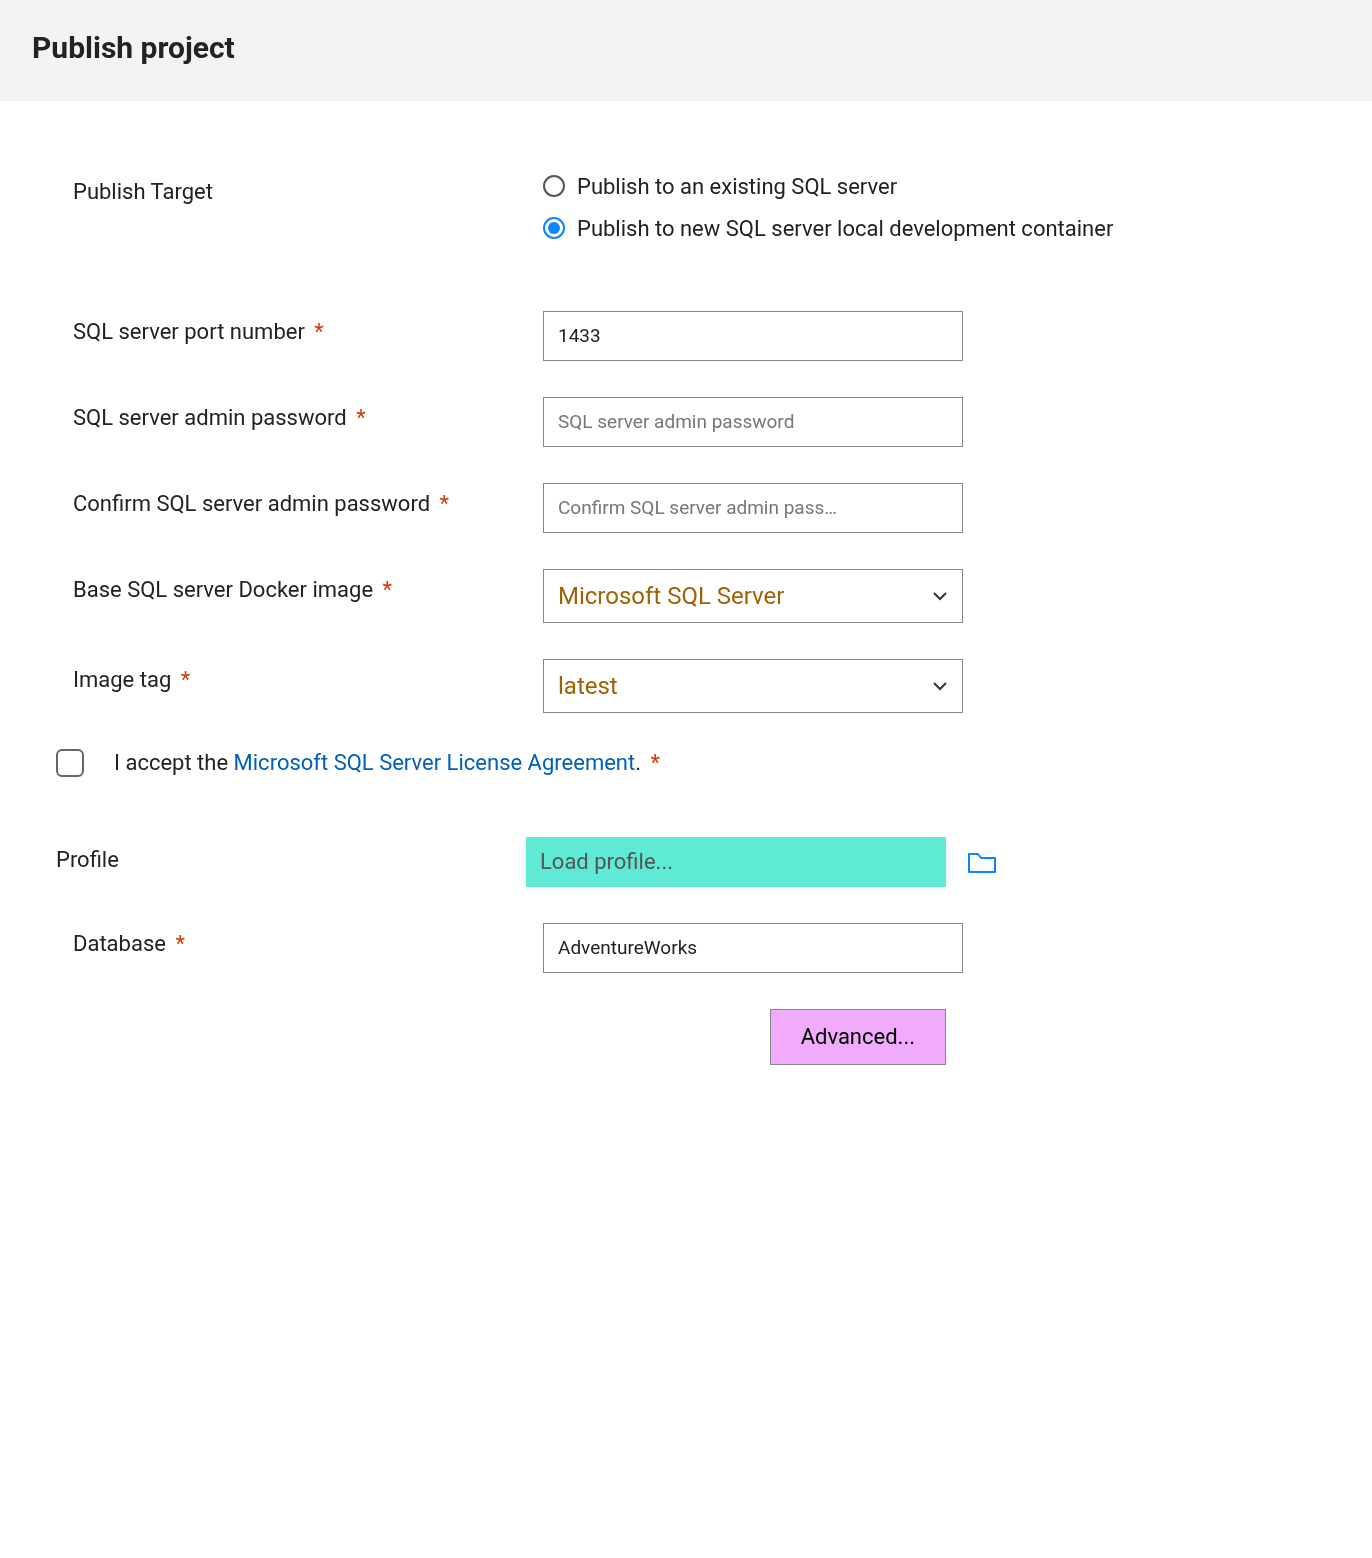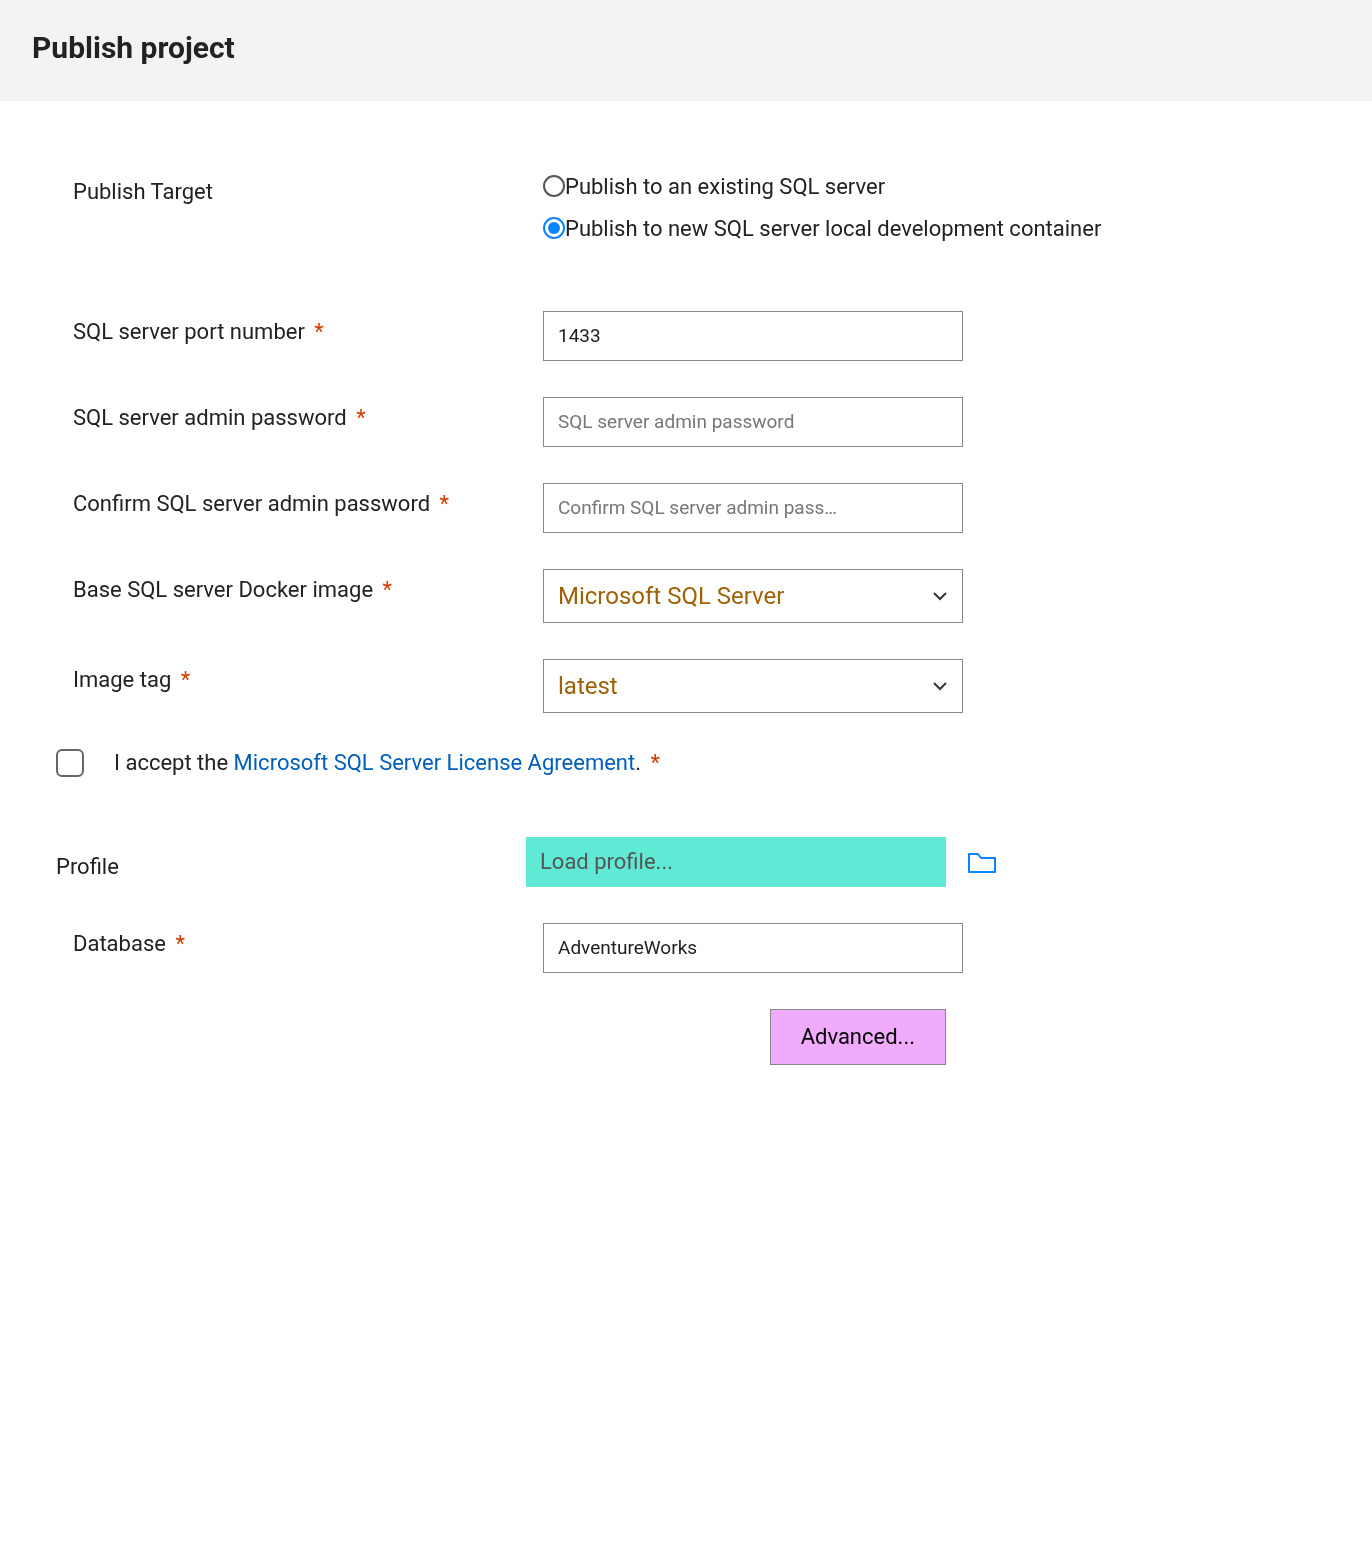--- a/index.html
+++ b/index.html
@@ -40,20 +40,21 @@
     flex: 1;
   }
   .req {
     color: #d83b01;
     margin-left: 4px;
   }
   .radio-group { }
   .radio-item {
     display: flex;
     align-items: flex-start;
+    gap: 12px;
     margin-bottom: 10px;
     cursor: pointer;
   }
   .radio-circle {
     width: 22px;
     height: 22px;
     border: 2px solid #555;
     border-radius: 50%;
     margin-top: 4px;
     flex-shrink: 0;
@@ -122,21 +123,21 @@
   .check-label {
     font-size: 22px;
     color: #222;
   }
   .link {
     color: #005fb8;
     cursor: pointer;
   }
   .profile-row {
     display: flex;
-    align-items: center;
+    align-items: flex-start;
     margin-bottom: 36px;
   }
   .profile-row .label-col { padding-top: 10px; }
   .profile-field-wrap {
     display: flex;
     align-items: center;
     gap: 22px;
     flex: 1;
   }
   .profile-input {

